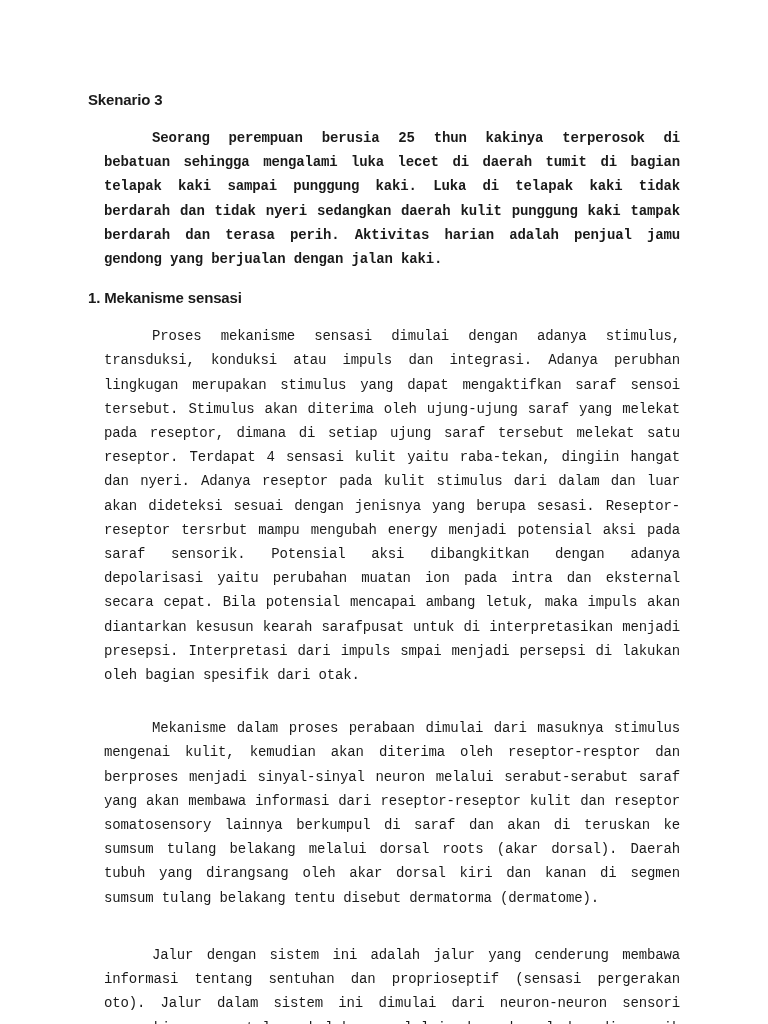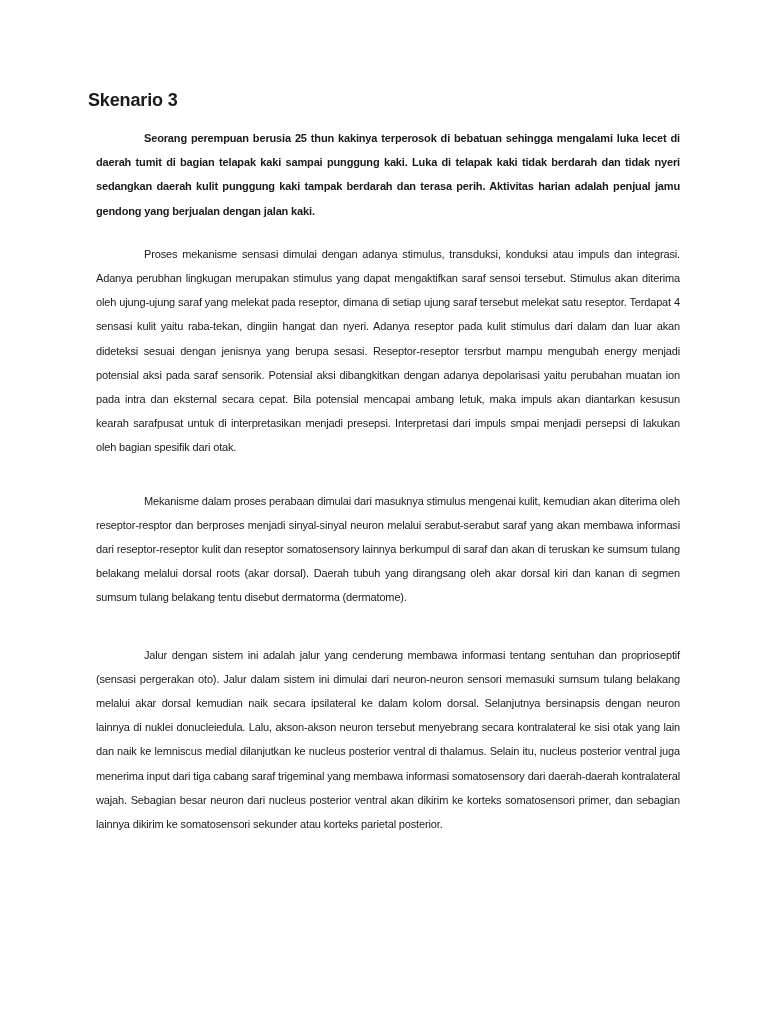--- a/index.html
+++ b/index.html
@@ -19,40 +19,41 @@
     width: 768px;
     height: 1024px;
     background: #ffffff;
     box-sizing: border-box;
     padding: 88px 88px 0 88px;
   }
   .doc-body {
     width: 592px;
   }
   .heading {
-    font-size: 18px;
+    font-size: 15px;
     font-weight: bold;
     line-height: 24px;
     letter-spacing: -0.15px;
     margin: 0 0 10px 0;
     text-align: left;
   }
   .heading.indented {
     padding-left: 48px;
   }
   .para {
-    font-size: 11px;
+    font-size: 14px;
     font-weight: normal;
     line-height: 24.2px;
     letter-spacing: -0.15px;
     text-align: justify;
     text-justify: inter-word;
-    margin: 0 0 11px 8px;
+    margin: 0 0 11px 16px;
     text-indent: 48px;
     word-spacing: 0px;
+    font-family: Liberation Mono, monospace;
   }
   .para.bold {
     font-weight: bold;
   }
   .para.indent-wide {
     text-indent: 56px;
   }
   .gap-sm { height: 4px; }
   .gap-md { height: 9px; }
 </style>
@@ -63,20 +64,21 @@
   <div class="doc-body">
 
     <div class="heading">Skenario 3</div>
 
     <div class="gap-sm"></div>
 
     <p class="para bold">Seorang perempuan berusia 25 thun kakinya terperosok di bebatuan sehingga mengalami luka lecet di daerah tumit di bagian telapak kaki sampai punggung kaki. Luka di telapak kaki tidak berdarah dan tidak nyeri sedangkan daerah kulit punggung kaki tampak berdarah dan terasa perih. Aktivitas harian adalah penjual jamu gendong yang berjualan dengan jalan kaki.</p>
 
     <div class="gap-sm"></div>
 
+    <div class="heading">1. Mekanisme sensasi</div>
 
     <div class="gap-sm"></div>
 
     <p class="para">Proses mekanisme sensasi dimulai dengan adanya stimulus, transduksi, konduksi atau impuls dan integrasi. Adanya perubhan lingkugan merupakan stimulus yang dapat mengaktifkan saraf sensoi tersebut. Stimulus akan diterima oleh ujung-ujung saraf yang melekat pada reseptor, dimana di setiap ujung saraf tersebut melekat satu reseptor. Terdapat 4 sensasi kulit yaitu raba-tekan, dingiin hangat dan nyeri. Adanya reseptor pada kulit stimulus dari dalam dan luar akan dideteksi sesuai dengan jenisnya yang berupa sesasi. Reseptor-reseptor tersrbut mampu mengubah energy menjadi potensial aksi pada saraf sensorik. Potensial aksi dibangkitkan dengan adanya depolarisasi yaitu perubahan muatan ion pada intra dan eksternal secara cepat. Bila potensial mencapai ambang letuk, maka impuls akan diantarkan kesusun kearah sarafpusat untuk di interpretasikan menjadi presepsi. Interpretasi dari impuls smpai menjadi persepsi di lakukan oleh bagian spesifik dari otak.</p>
 
     <div class="gap-md"></div>
 
 
     <div class="gap-md"></div>
 

